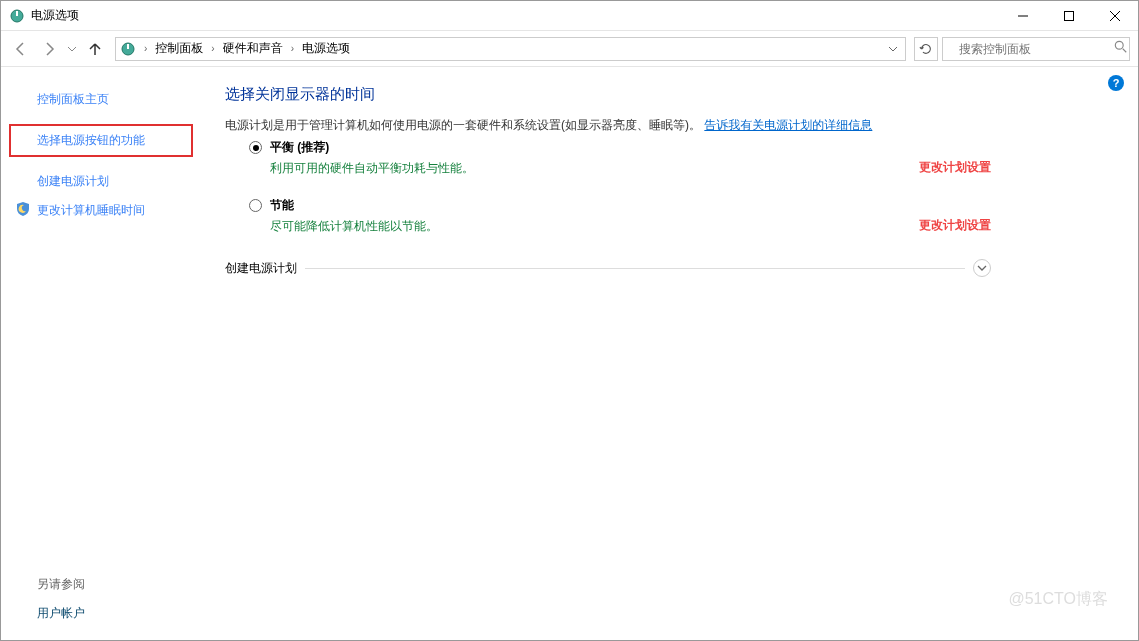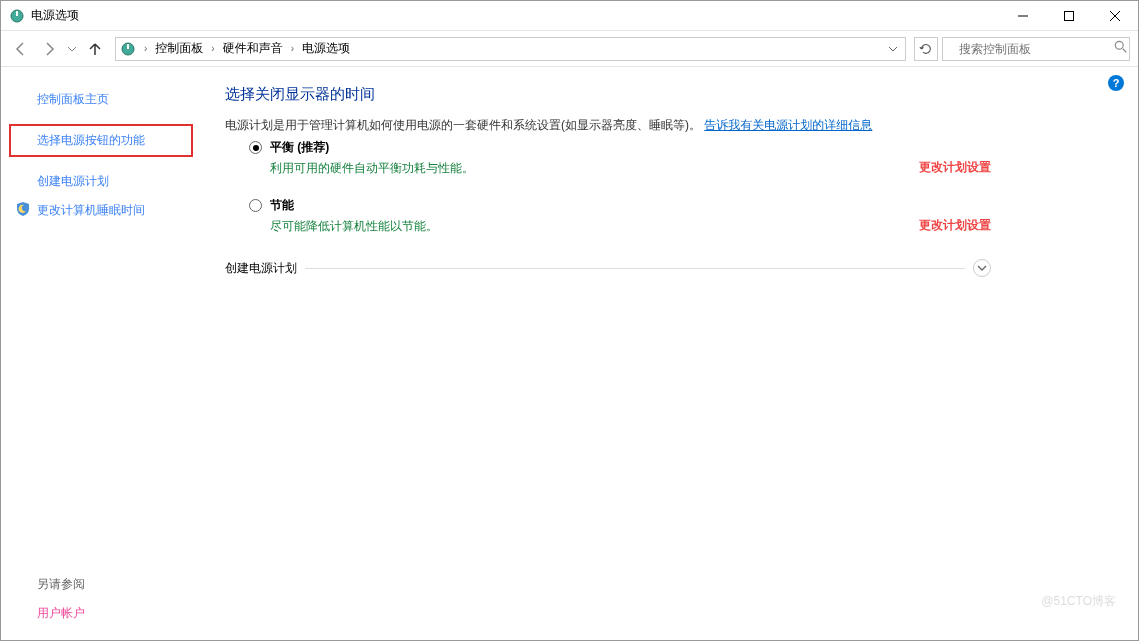--- a/index.html
+++ b/index.html
@@ -159,21 +159,21 @@
       width: 16px; height: 16px;
       display: flex; align-items: center; justify-content: center;
     }
     .sidebar-spacer { flex: 1; }
     .sidebar-footer {
       padding: 6px 12px 6px 36px;
       color: #666;
     }
     .sidebar-footer-link {
       padding: 6px 12px 6px 36px;
-      color: #ec4899;
+      color: #0c4a6e;
       cursor: pointer;
       font-family: Liberation Mono, monospace;
     }
 
     
     .main {
       flex: 1;
       padding: 18px 30px 12px 24px;
       max-width: 820px;
     }
@@ -263,23 +263,23 @@
       border-radius: 50%;
       display: flex;
       align-items: center;
       justify-content: center;
       color: #666;
       font-size: 10px;
     }
     .watermark {
       position: absolute;
       bottom: 30px;
-      right: 22px;
+      right: 30px;
       color: #ddd;
-      font-size: 12px;
+      font-size: 16px;
     }
   </style>
 </head>
 <body>
 
 <div class="titlebar">
   <span class="app-icon">
     <svg width="16" height="16" viewBox="0 0 16 16">
         <circle cx="8" cy="8" r="6" fill="#4a9" stroke="#276" stroke-width="1"></circle>
         <rect x="7" y="3" width="2" height="5" fill="#fff"></rect>

